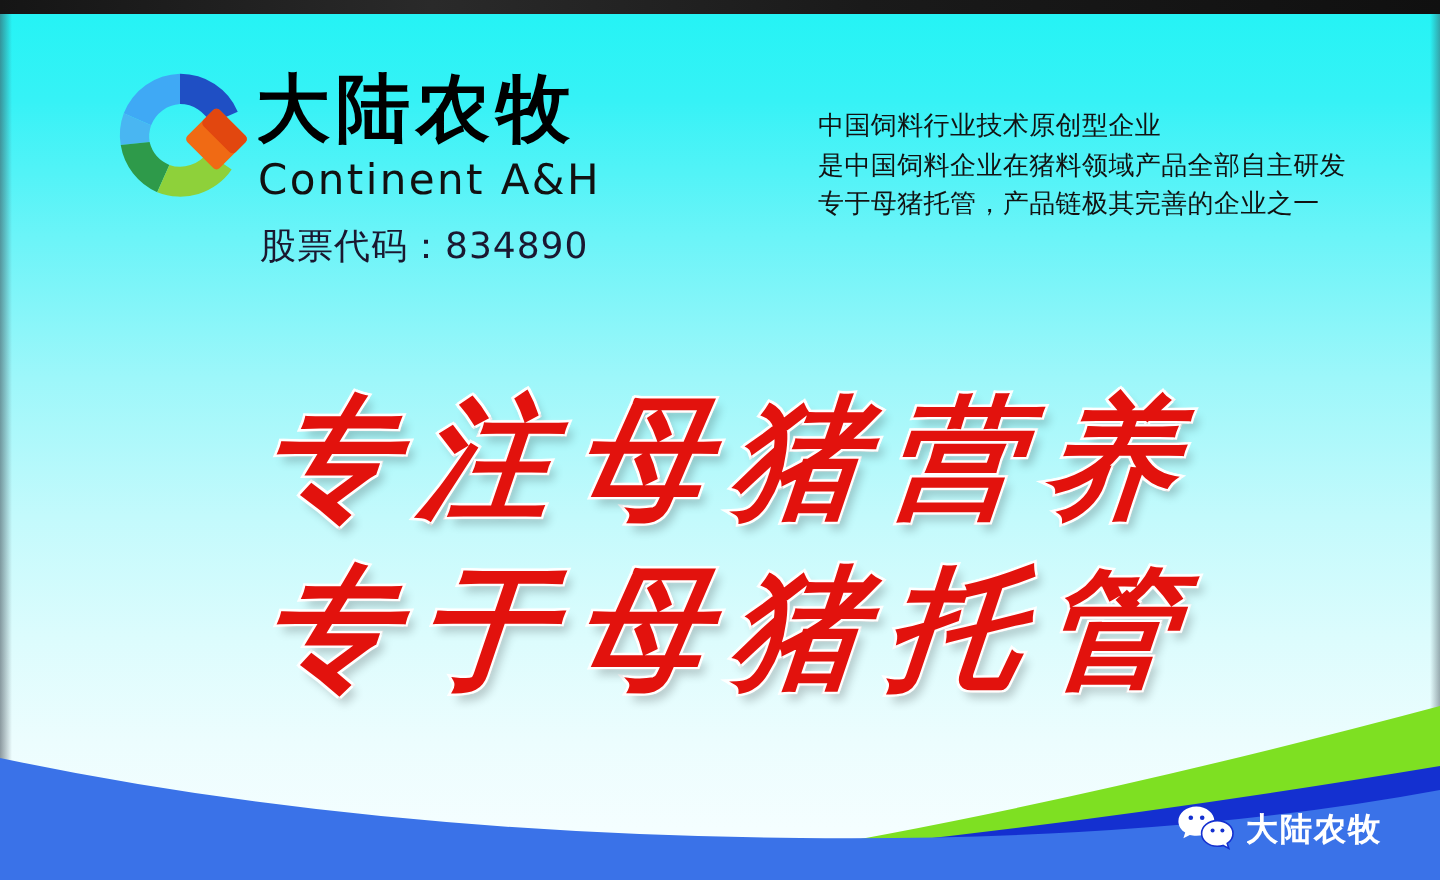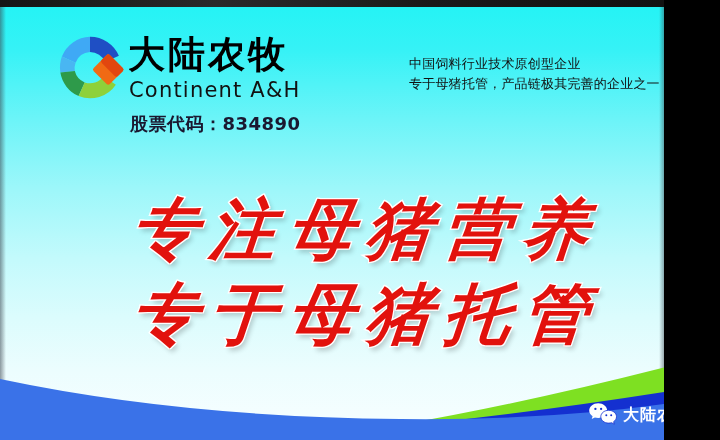--- a/index.html
+++ b/index.html
@@ -2,21 +2,21 @@
 <html><head>
 <meta charset="utf-8">
 <style>
   html, body {
     margin: 0;
     padding: 0;
     background: #000;
   }
   #poster {
     position: relative;
-    width: 664px;
+    width: 720px;
     height: 440px;
     overflow: hidden;
     font-family: "DejaVu Sans", "Liberation Sans", sans-serif;
     background: #0a0a0a;
   }
 
   
   .top-strip {
     position: absolute;
     left: 0; top: 0;
@@ -77,21 +77,21 @@
     color: #111111;
     letter-spacing: 1.2px;
     line-height: 1;
     white-space: nowrap;
     text-align: center;
   }
   .stock-code {
     position: absolute;
     left: 130px; top: 115px;
     font-size: 18px;
-    font-weight: 700;
+    font-weight: 400;
     color: #1a1830;
     letter-spacing: .5px;
     line-height: 1;
     white-space: nowrap;
   }
 
   
   .claims {
     position: absolute;
     left: 409px; top: 54px;
@@ -192,20 +192,21 @@
   </div>
 
   <div class="brand-cn">大陆农牧</div>
 
   <div class="brand-en">Continent A&amp;H</div>
 
   <div class="stock-code">股票代码：834890</div>
 
   <div class="claims">
     <div class="line">中国饲料行业技术原创型企业</div>
+    <div class="line">是中国饲料企业在猪料领域产品全部自主研发</div>
     <div class="line">专于母猪托管，产品链极其完善的企业之一</div>
   </div>
 
   <div class="slogan slogan-1">专注母猪营养</div>
   <div class="slogan slogan-2">专于母猪托管</div>
 
   <div class="waves">
     <svg width="720" height="95" viewBox="0 0 720 95" preserveAspectRatio="none" aria-hidden="true">
 
       <path d="M720 8 L720 95 L300 95 Q480 72 720 8 Z" fill="#7ee022"></path>

